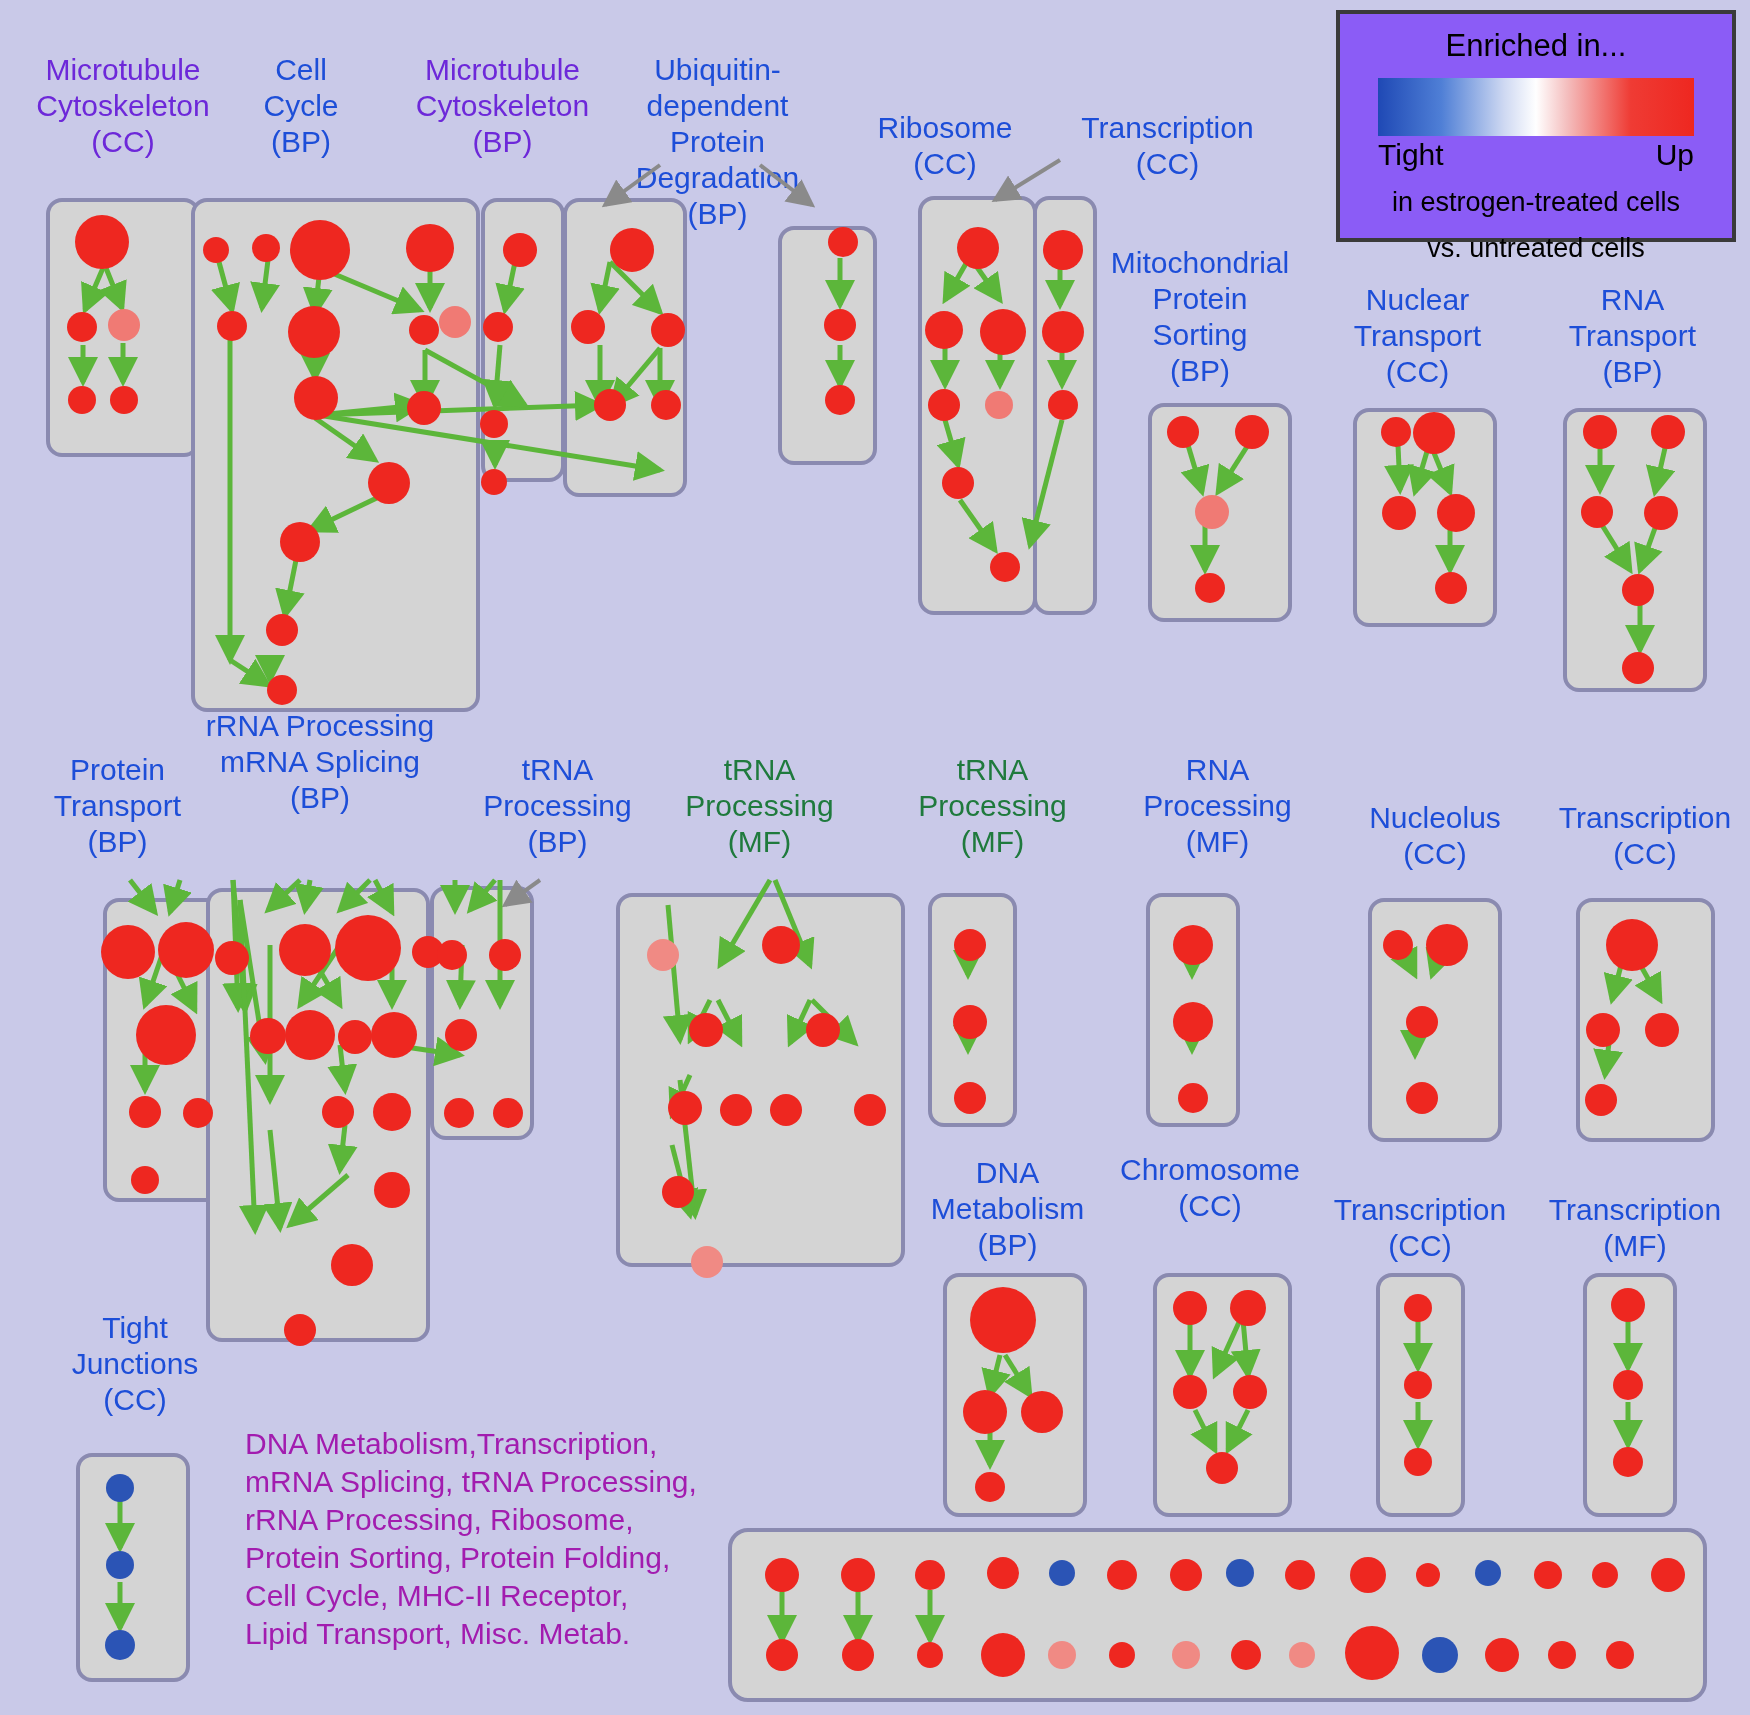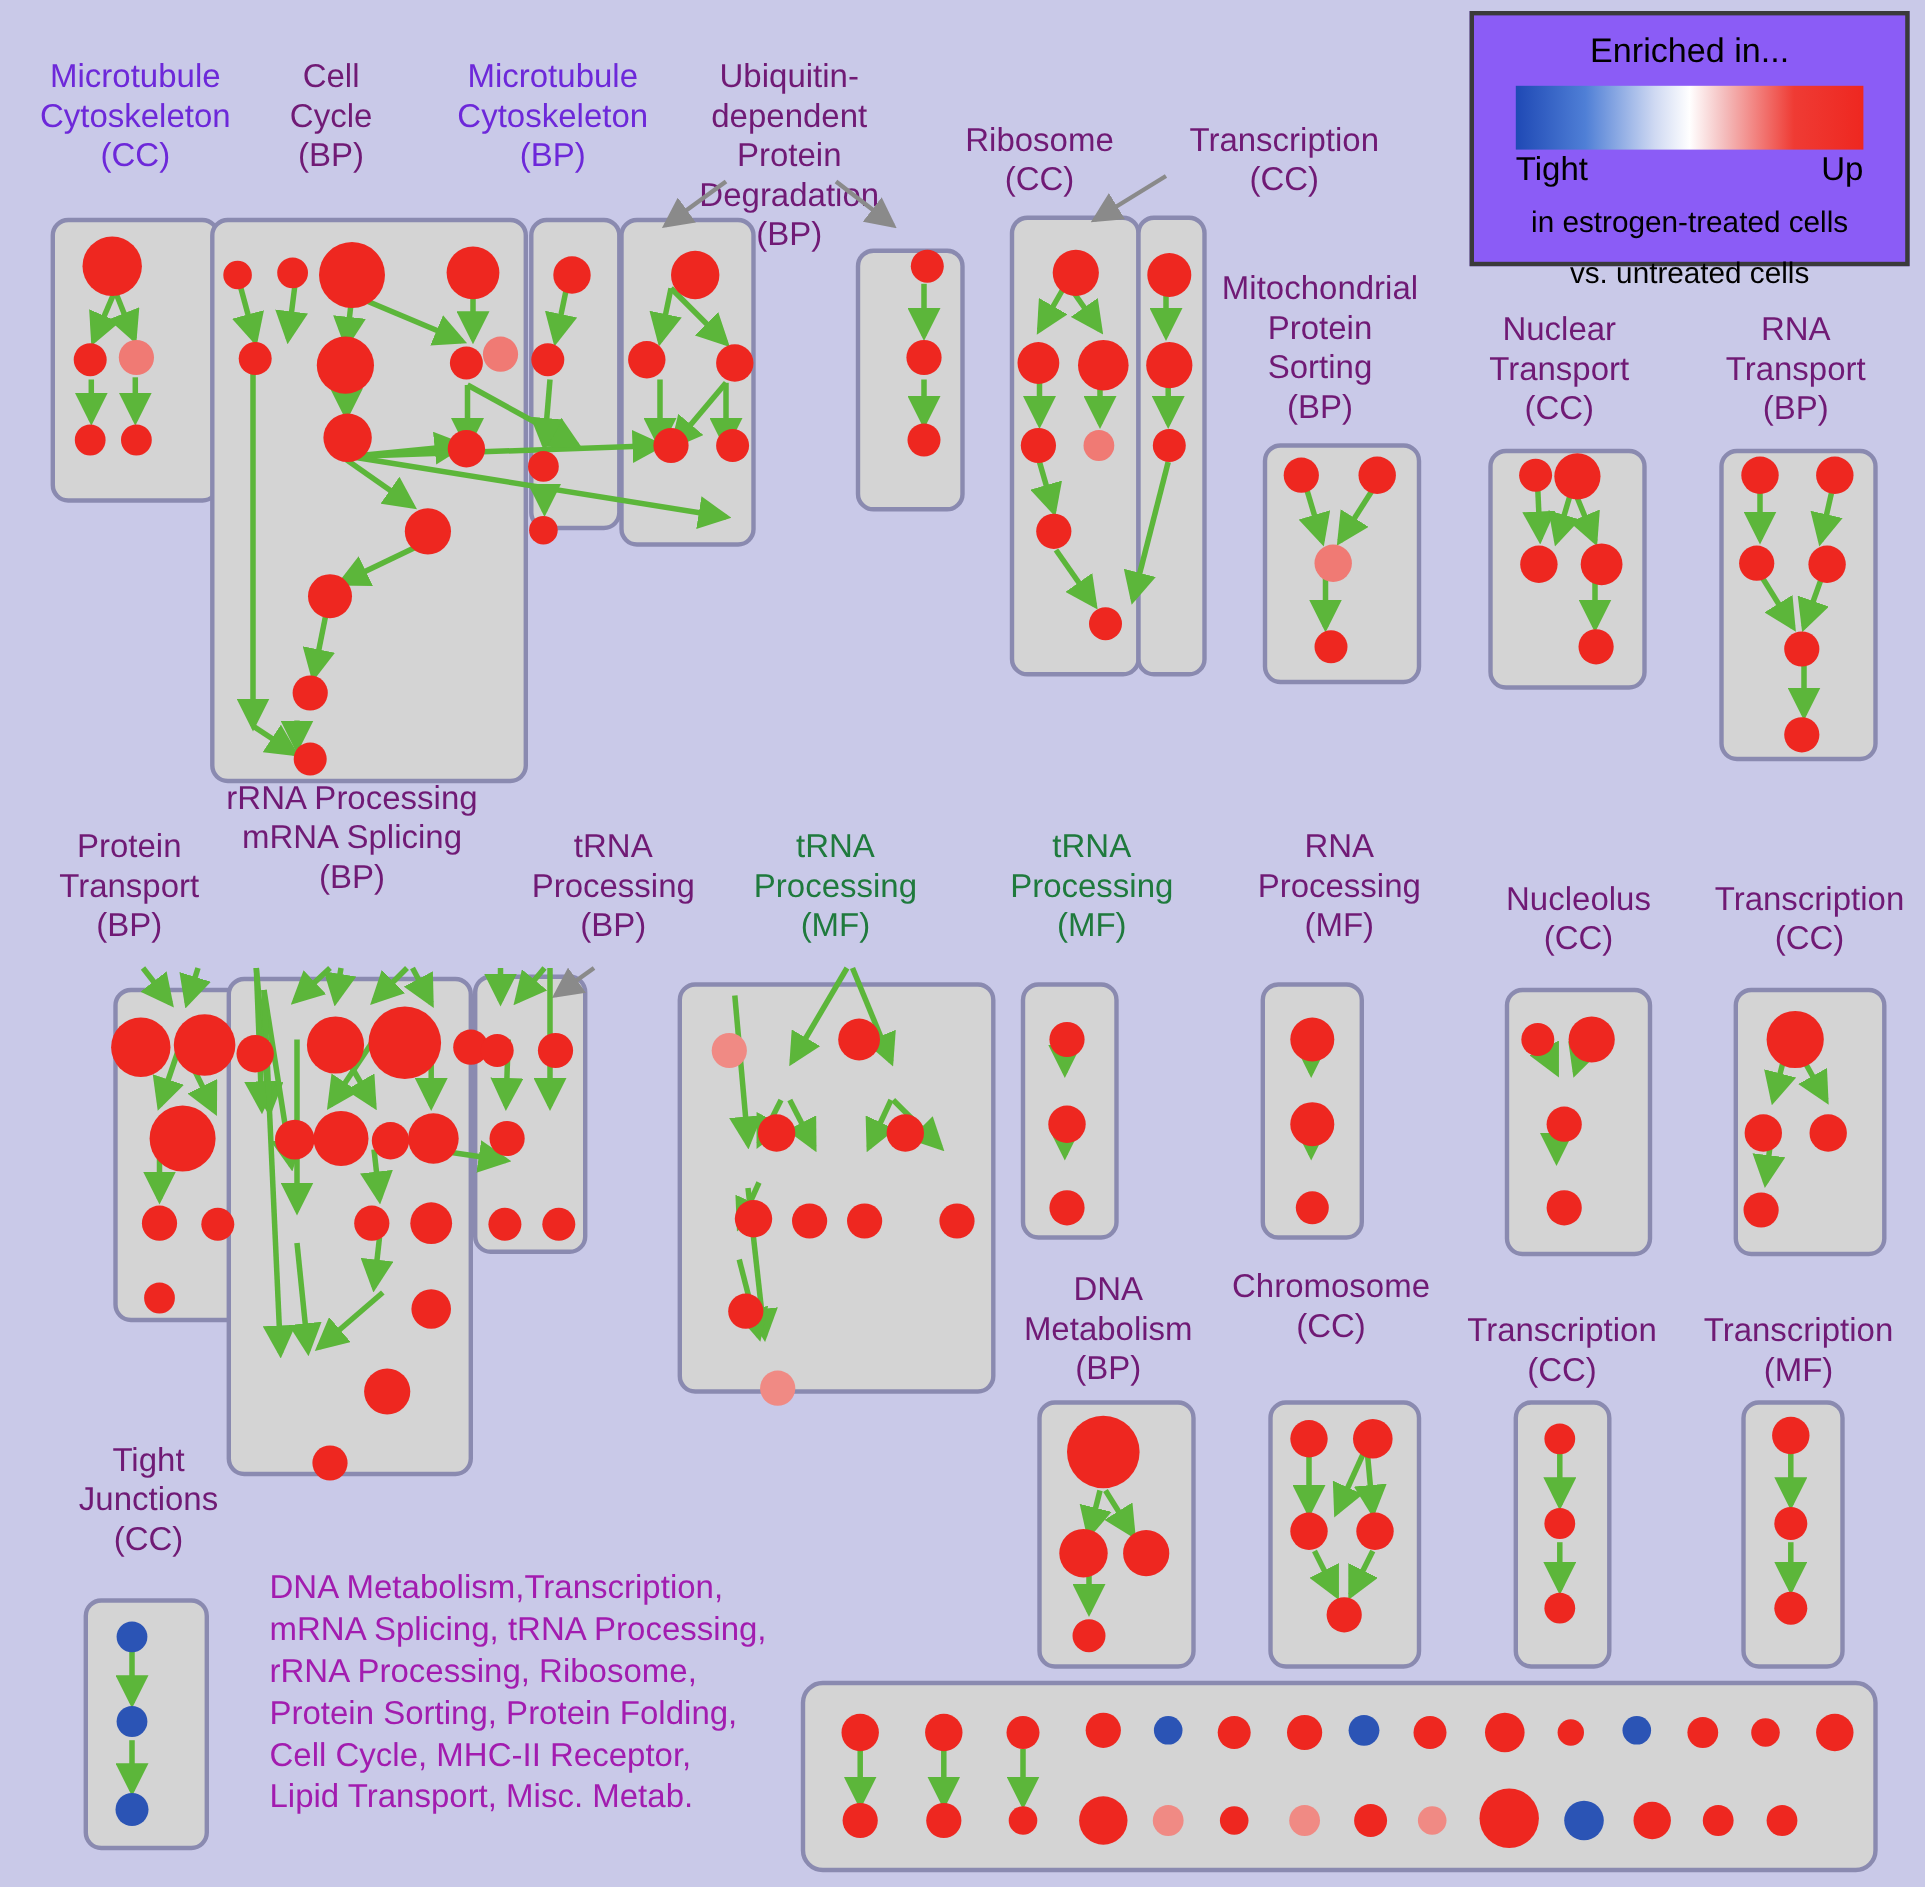--- a/index.html
+++ b/index.html
@@ -7,21 +7,21 @@
     width:1750px;height:1715px;
     background:#c9c9e8;
     font-family:"Liberation Sans", sans-serif;
     position:relative;
     overflow:hidden;
   }
   #canvas{position:absolute;left:0;top:0;width:1750px;height:1715px;}
   .label{
     position:absolute;
     text-align:center;
-    color:#701a75;
+    color:#1d4ed8;
     font-size:30px;
     line-height:36px;
     white-space:pre-line;
     font-family:"Liberation Sans", sans-serif;
   }
   .label.blue{color:#6d28d9;}
   .label.green{color:#1f7a3d;}
   .legend{
     position:absolute;
     right:14px;top:10px;

